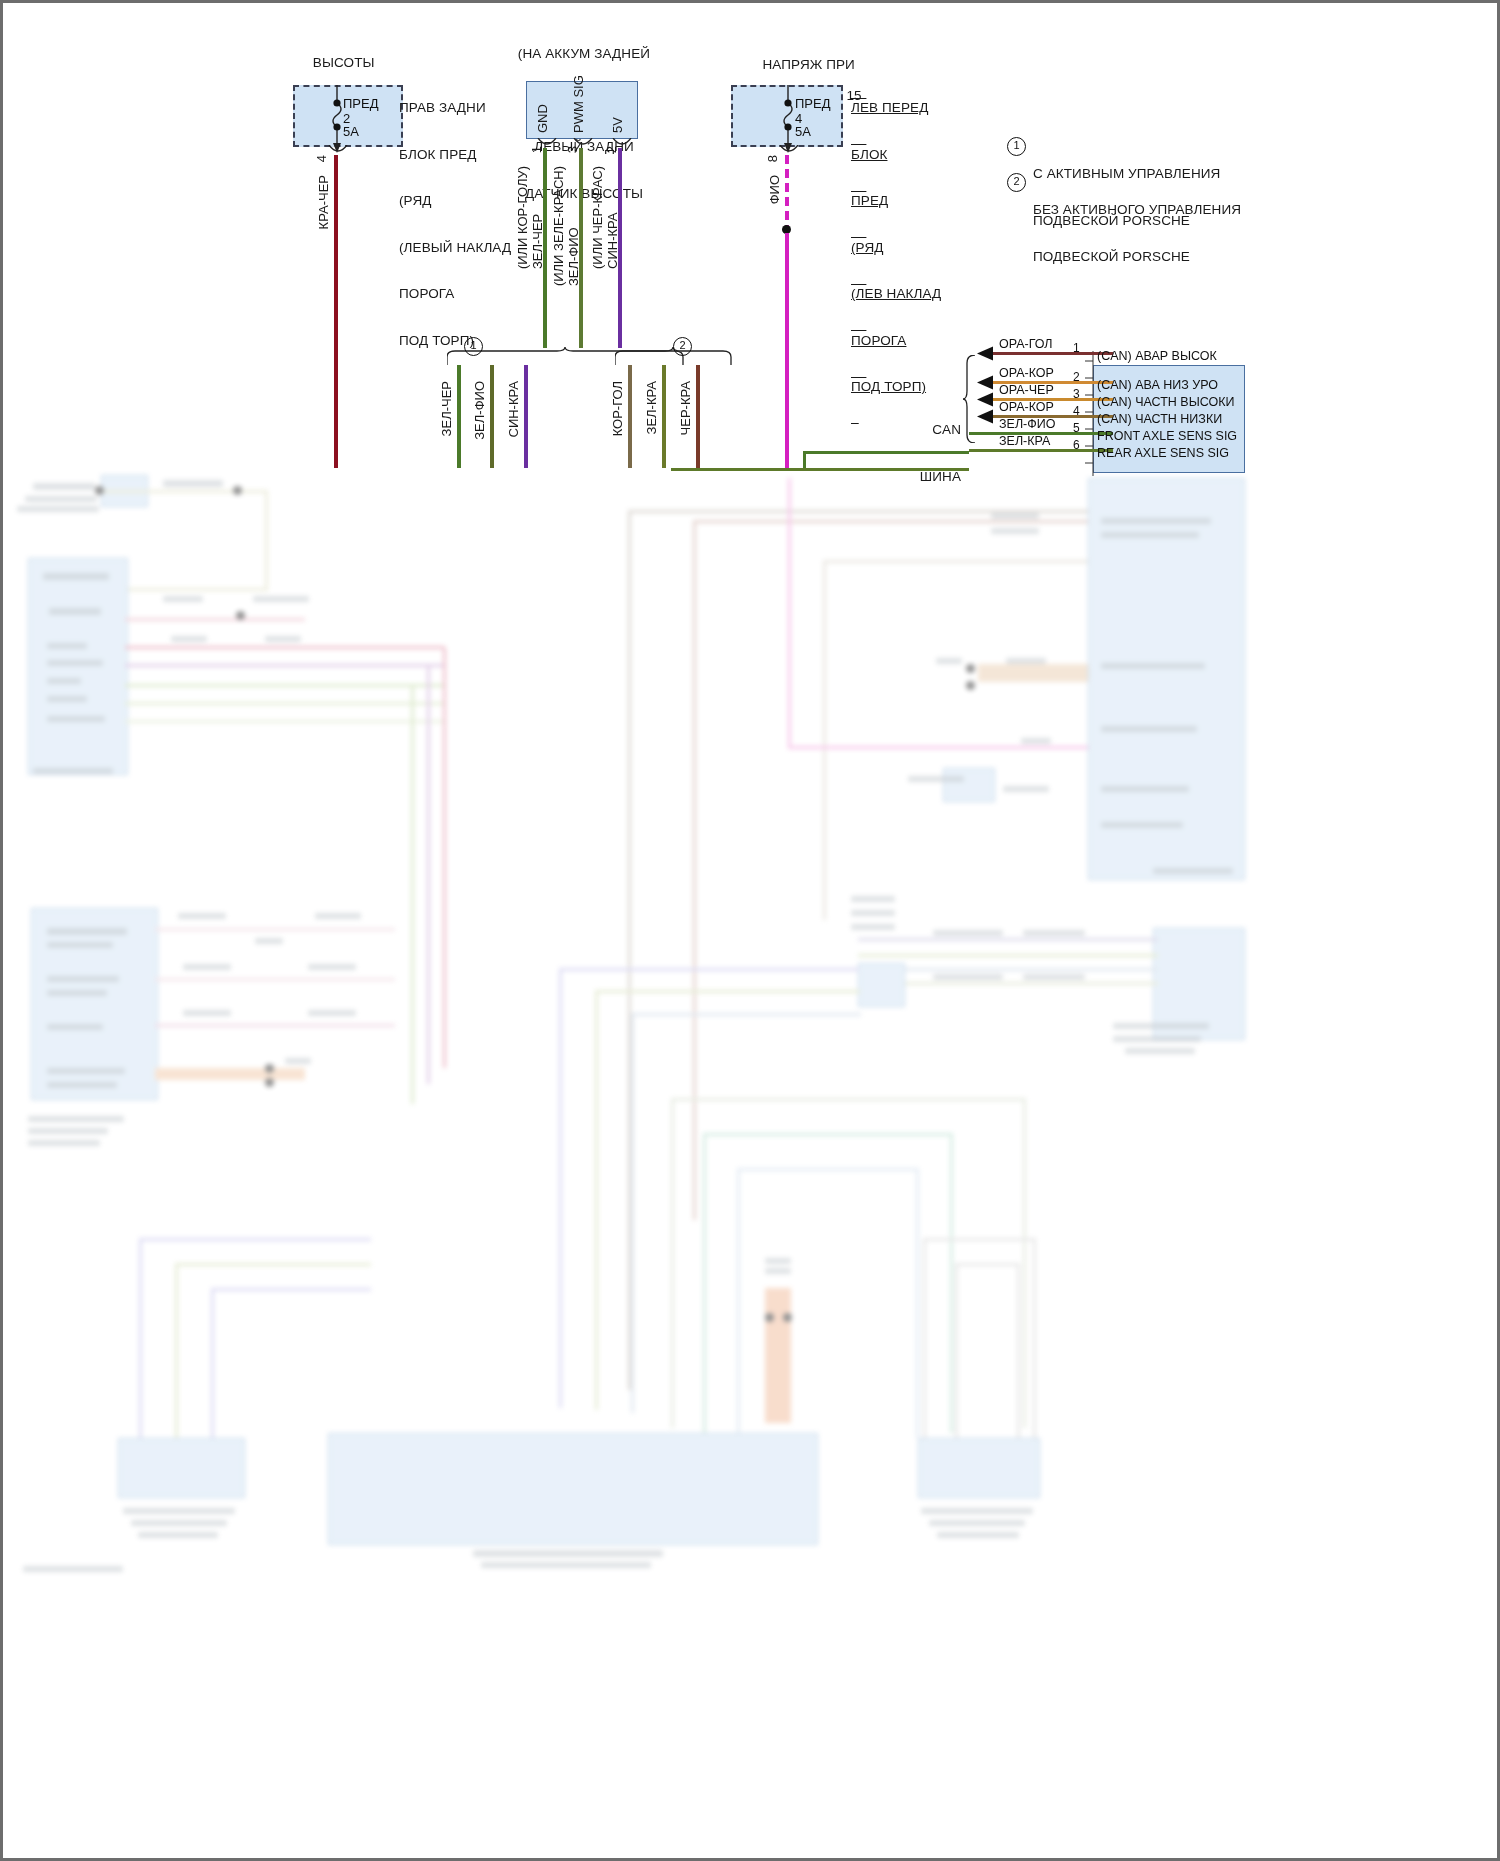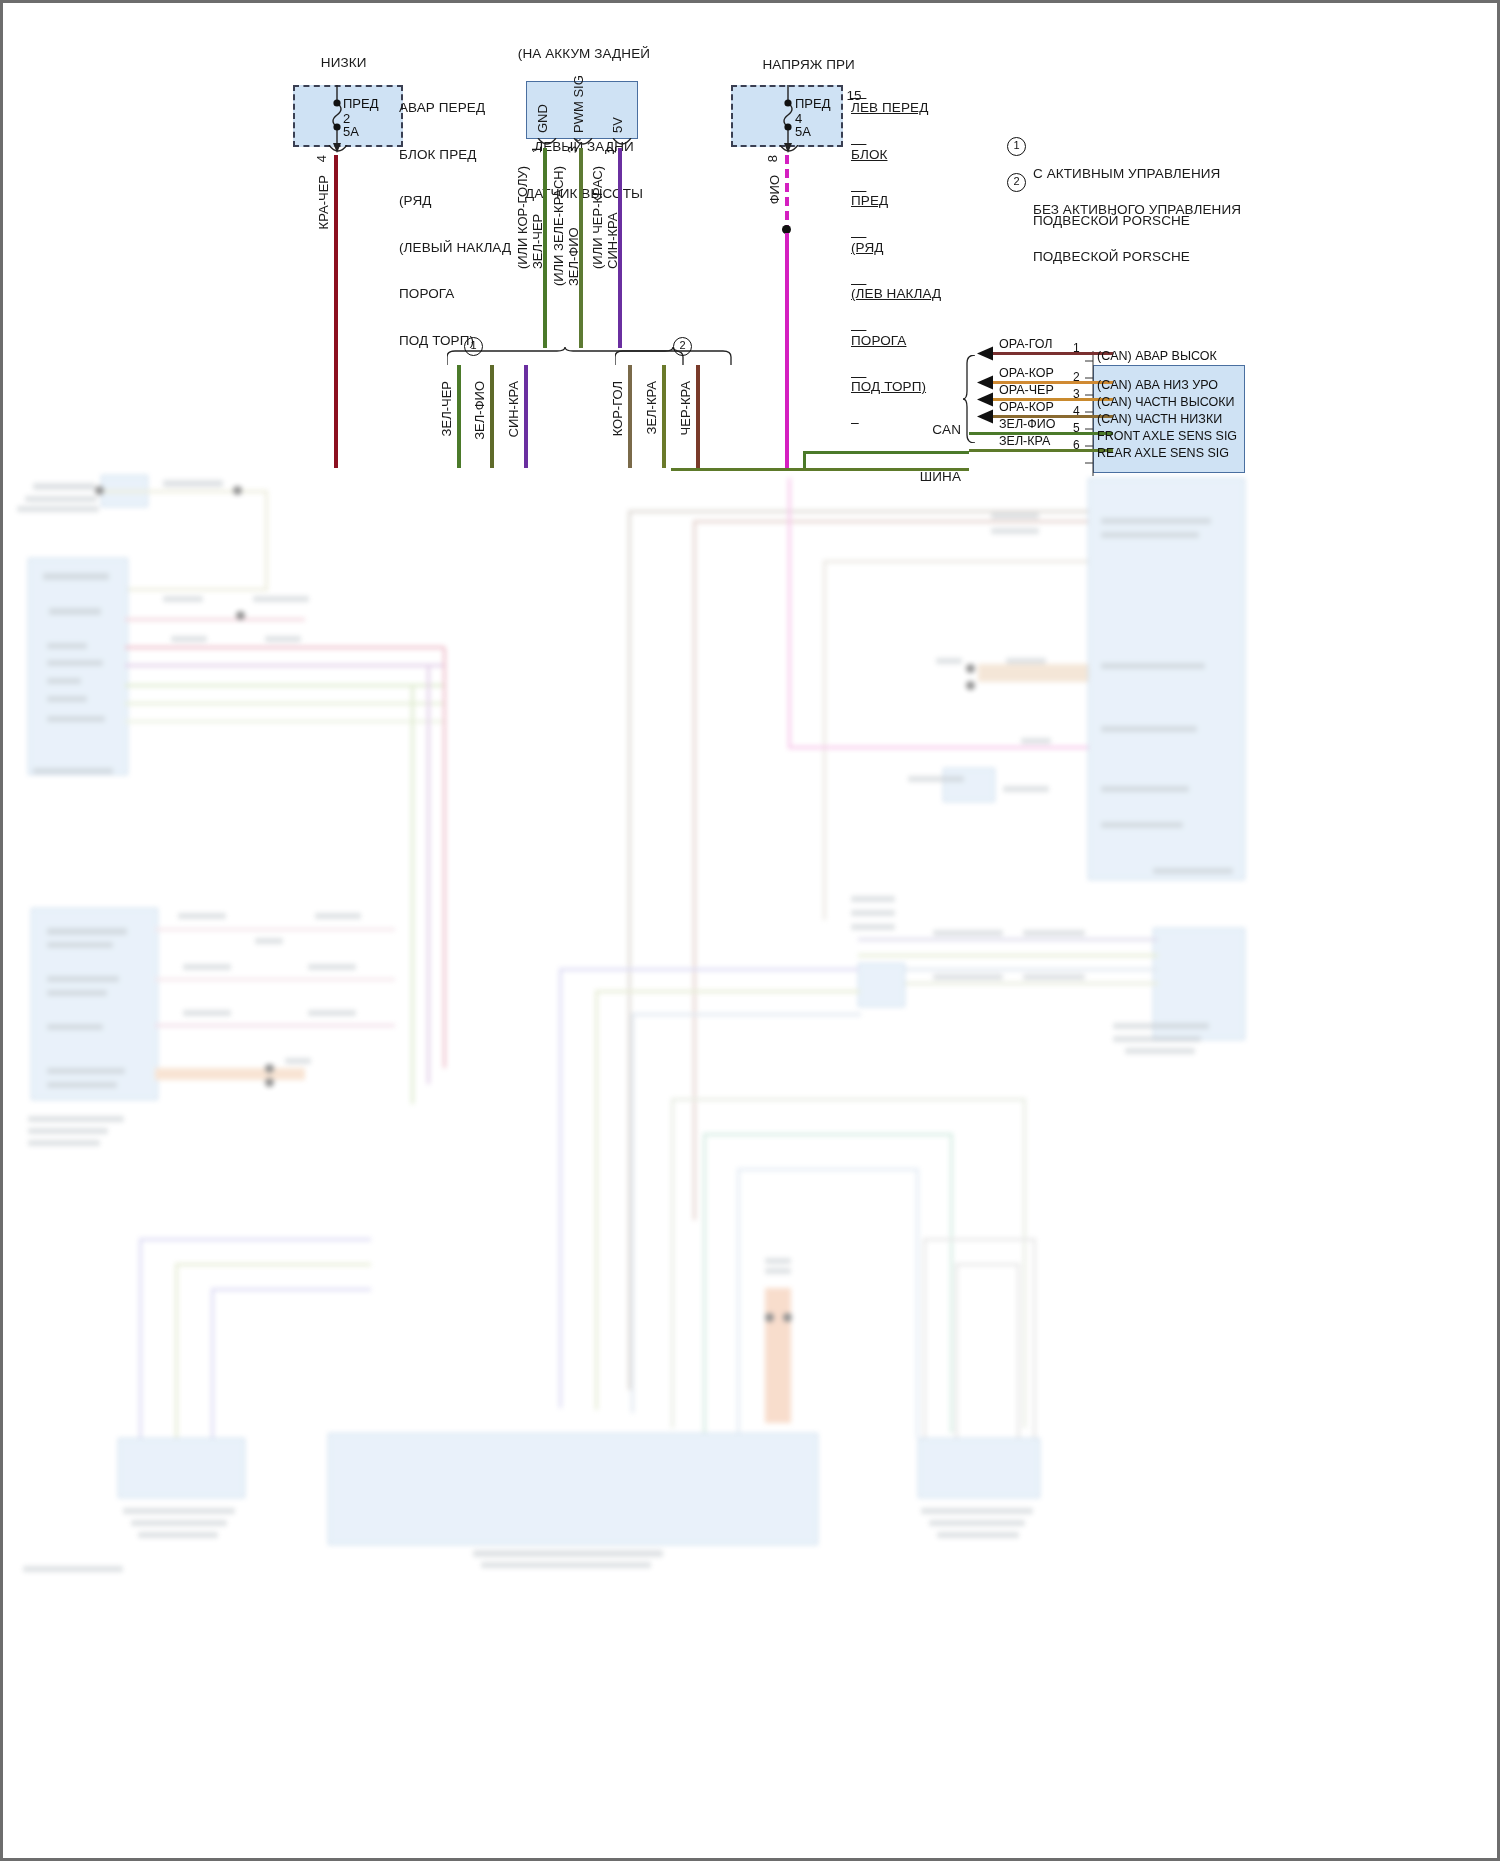--- a/index.html
+++ b/index.html
@@ -185,38 +185,38 @@
     <div class="btxt" style="left:934px;top:1064px;width:82px;height:6px;"></div>
     <div class="bwire" style="left:762px;top:820px;width:26px;height:135px;background:#f0b490;"></div>
     <div class="dot" style="left:762px;top:845px;"></div>
     <div class="dot" style="left:780px;top:845px;"></div>
     <div class="btxt" style="left:762px;top:790px;width:26px;height:6px;"></div>
     <div class="btxt" style="left:762px;top:800px;width:26px;height:6px;"></div>
     <div class="btxt" style="left:20px;top:1098px;width:100px;height:6px;"></div>
   </div>
 
   <div class="abs txt txt-c" style="left:258px;top:36px;width:150px;">
-    <span>НИЗКИ</span><br>
+    <span>ВЫСОТЫ</span><br>
     <span>ОТ АККУМ</span>
   </div>
   <div class="abs fusebox" style="left:290px;top:82px;width:110px;height:62px;"></div>
 
   <svg class="abs" style="left:290px;top:82px;width:110px;height:68px;" viewBox="0 0 110 68">
     <line x1="44" y1="0" x2="44" y2="18" stroke="#222" stroke-width="1.4"></line>
     <path d="M44 18 q8 6 0 12 q-8 6 0 12" fill="none" stroke="#222" stroke-width="1.4"></path>
     <line x1="44" y1="42" x2="44" y2="60" stroke="#222" stroke-width="1.4"></line>
     <polygon points="44,68 40,58 48,58" fill="#222"></polygon>
     <circle cx="44" cy="18" r="3.6" fill="#111"></circle>
     <circle cx="44" cy="42" r="3.6" fill="#111"></circle>
   </svg>
   <div class="abs lbl" style="left:340px;top:93px;">ПРЕД</div>
   <div class="abs lbl" style="left:340px;top:108px;">2</div>
   <div class="abs lbl" style="left:340px;top:121px;">5A</div>
   <div class="abs txt" style="left:396px;top:66px;">
-    <div>АВАР ПЕРЕД</div>
+    <div>ПРАВ ЗАДНИ</div>
     <div>БЛОК ПРЕД</div>
     <div>(РЯД</div>
     <div>(ЛЕВЫЙ НАКЛАД</div>
     <div>ПОРОГА</div>
     <div>ПОД ТОРП)</div>
   </div>
 
   <svg class="abs" style="left:322px;top:142px;width:26px;height:14px;" viewBox="0 0 26 14">
     <path d="M4 0 q9 12 18 0" fill="none" stroke="#222" stroke-width="1.3"></path>
   </svg>

